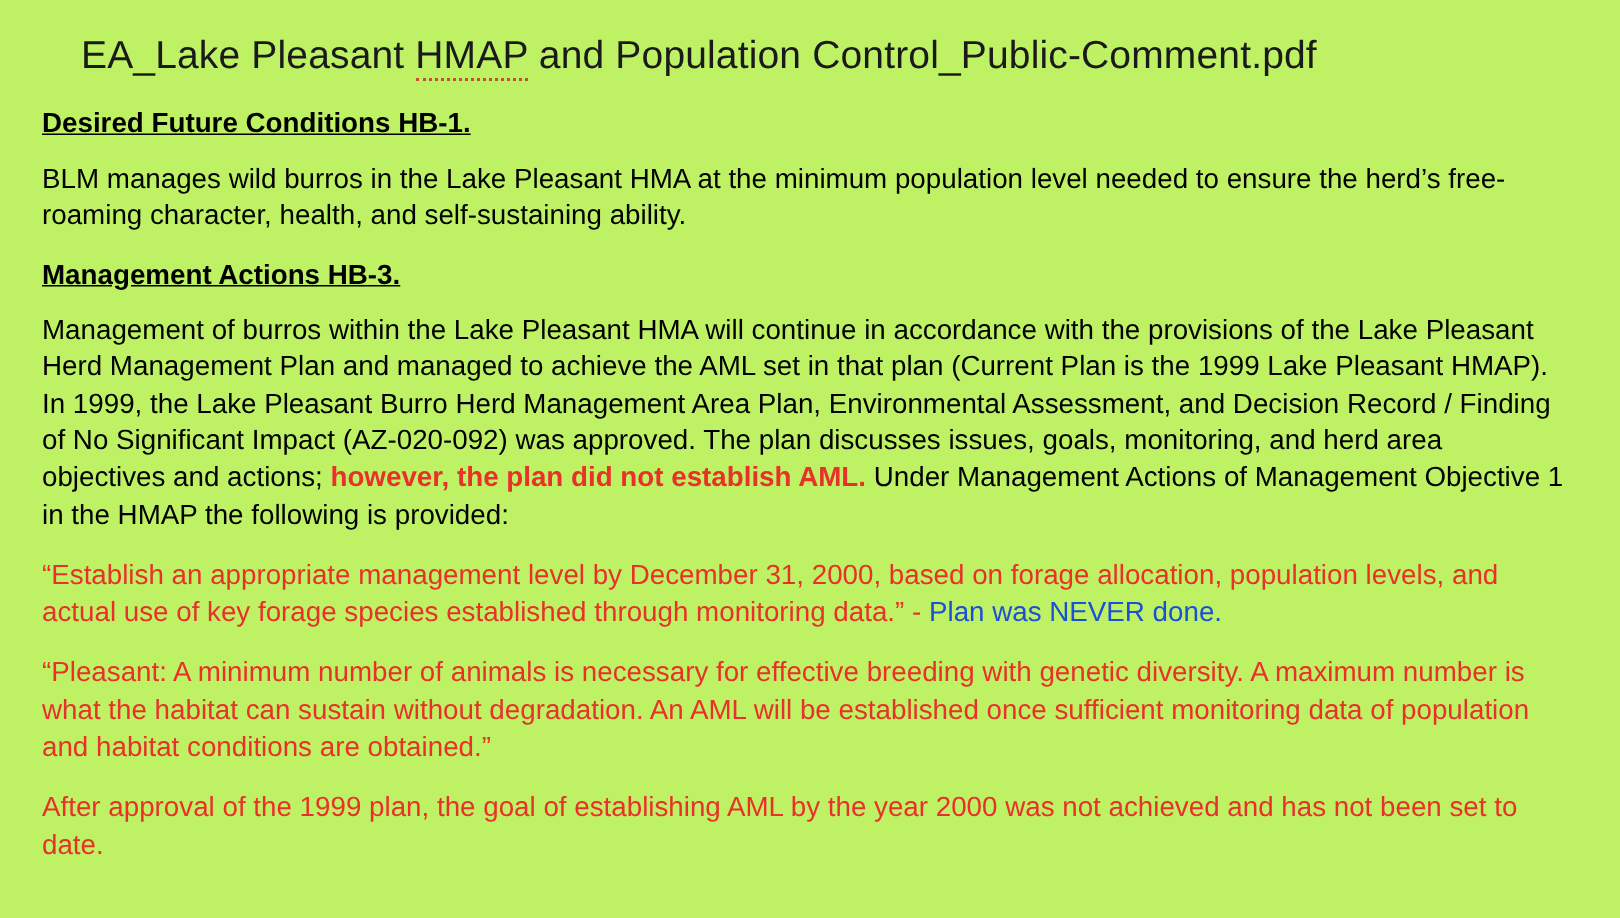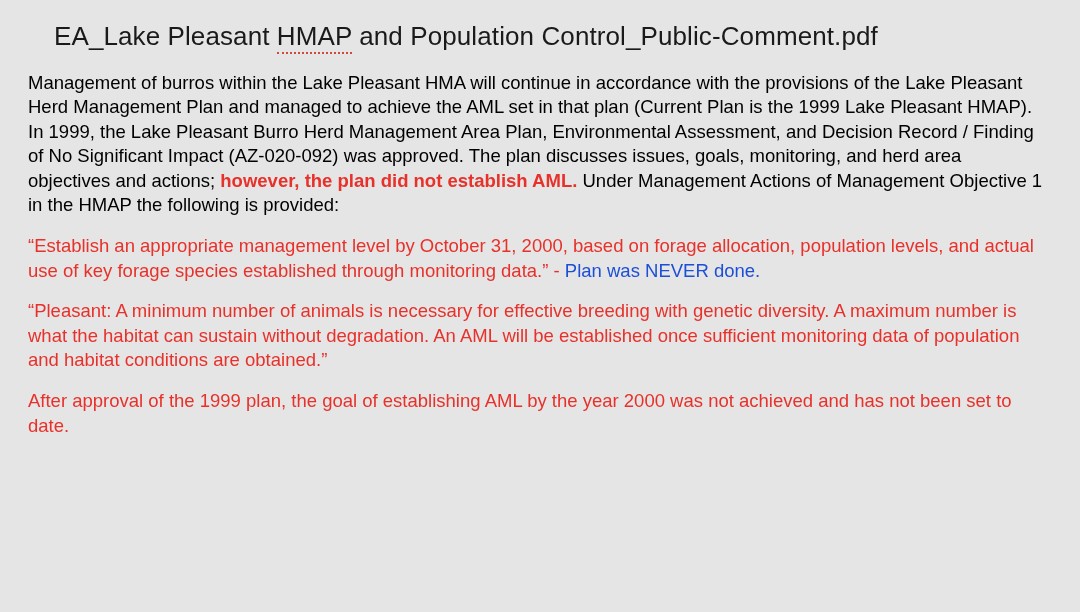--- a/index.html
+++ b/index.html
@@ -11,21 +11,21 @@
     width: 1080px;
     height: 612px;
     font-family: "Liberation Sans", sans-serif;
     color: #000000;
     overflow: hidden;
   }
   .page {
     position: relative;
     width: 1080px;
     height: 612px;
-    background: #e5e5e5;
+    background: #bef264;
     box-sizing: border-box;
     padding: 14px 20px 0 28px;
   }
   .doc-title {
     font-size: 26px;
     line-height: 1.25;
     color: #1a1a1a;
     margin: 6px 0 18px 26px;
     font-weight: 400;
     letter-spacing: 0.1px;
@@ -65,29 +65,34 @@
 </style>
 </head>
 <body>
 
 <div class="page">
 
   <h1 class="doc-title">
     <span>EA_Lake Pleasant <span class="spell">HMAP</span> and Population Control_Public-Comment.pdf</span>
   </h1>
 
+  <div class="section">
+    <div class="heading">Desired Future Conditions HB-1.</div>
+    <p class="para">BLM manages wild burros in the Lake Pleasant HMA at the minimum population level needed to ensure the herd’s free-roaming character, health, and self-sustaining ability.</p>
+  </div>
 
   <div class="section">
+    <div class="heading">Management Actions HB-3.</div>
 
     <p class="para">
       <span>Management of burros within the Lake Pleasant HMA will continue in accordance with the provisions of the Lake Pleasant Herd Management Plan and managed to achieve the AML set in that plan (Current Plan is the 1999 Lake Pleasant HMAP). In 1999, the Lake Pleasant Burro Herd Management Area Plan, Environmental Assessment, and Decision Record / Finding of No Significant Impact (AZ-020-092) was approved. The plan discusses issues, goals, monitoring, and herd area objectives and actions; </span><span class="red">however, the plan did not establish AML.</span><span> Under Management Actions of Management Objective 1 in the HMAP the following is provided:</span>
     </p>
 
     <p class="red-para">
-      <span>“Establish an appropriate management level by October 31, 2000, based on forage allocation, population levels, and actual use of key forage species established through monitoring data.” - </span><span class="blue">Plan was NEVER done.</span>
+      <span>“Establish an appropriate management level by December 31, 2000, based on forage allocation, population levels, and actual use of key forage species established through monitoring data.” - </span><span class="blue">Plan was NEVER done.</span>
     </p>
 
     <p class="red-para">“Pleasant: A minimum number of animals is necessary for effective breeding with genetic diversity. A maximum number is what the habitat can sustain without degradation. An AML will be established once sufficient monitoring data of population and habitat conditions are obtained.”</p>
 
     <p class="red-para">After approval of the 1999 plan, the goal of establishing AML by the year 2000 was not achieved and has not been set to date.</p>
   </div>
 
 </div>
 
 </body></html>

